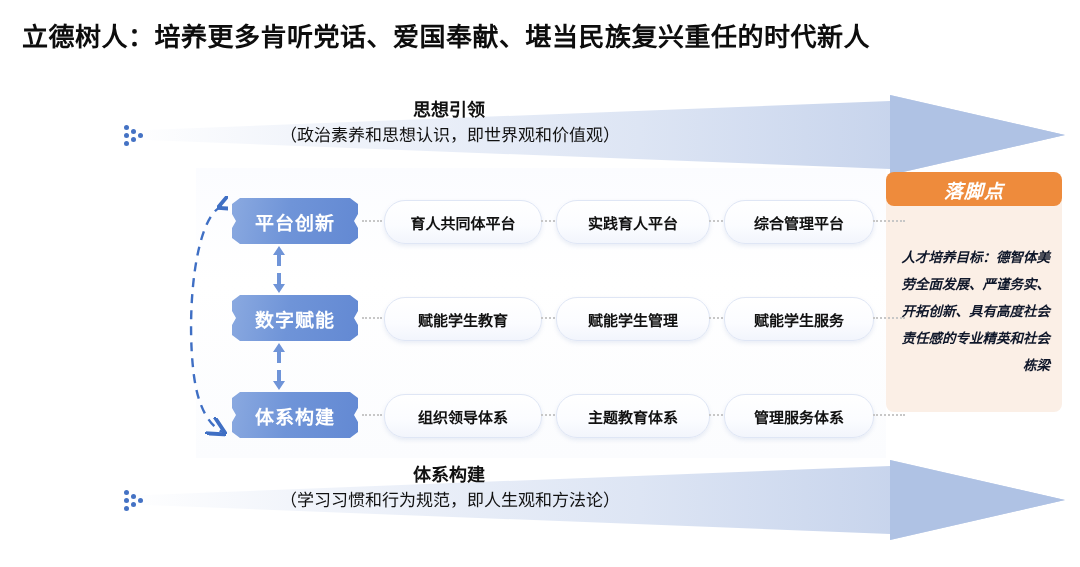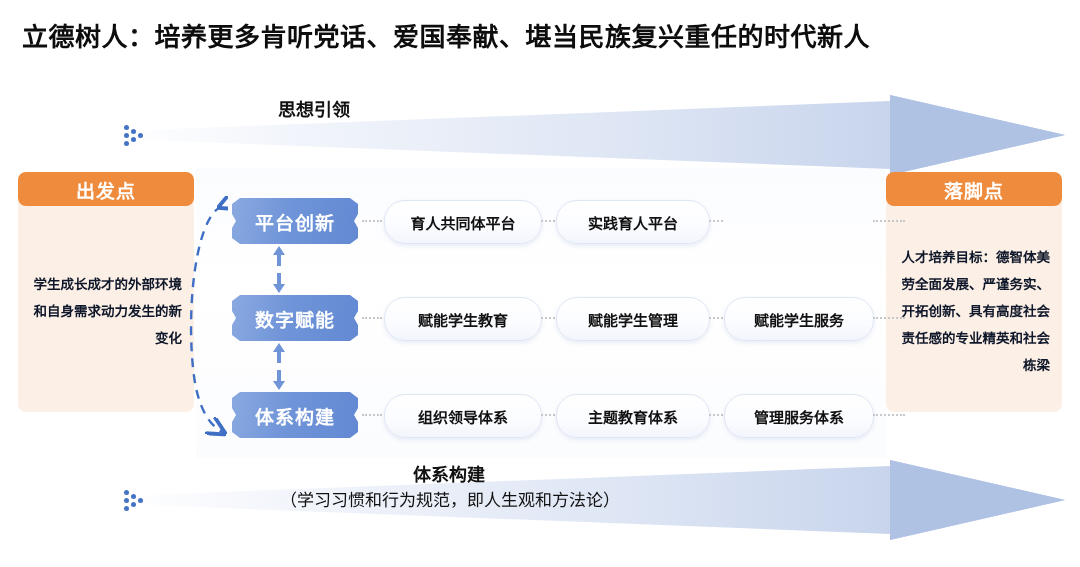--- a/index.html
+++ b/index.html
@@ -41,21 +41,21 @@
 
   
   .chev{position:absolute;width:26px;height:26px;}
   .chev.top{left:122px;top:122px;}
   .chev.bottom{left:122px;top:487px;}
   .chev i{position:absolute;display:block;width:5px;height:5px;border-radius:50%;background:#4472c4;}
 
   
   .panel{position:absolute;width:176px;}
   .panel.left{left:18px;top:172px;}
-  .panel.right{left:886px;top:172px;}
+  .panel.right{left:886px;top:172px;font-style:italic;}
   .panel-head{
     height:34px;border-radius:8px;
     background:#ee8b3c;
     color:#ffffff;font-size:19px;font-weight:bold;
     display:flex;align-items:center;justify-content:center;
     letter-spacing:1px;
     position:relative;z-index:3;
   }
   .panel-body{
     margin-top:-6px;
@@ -147,20 +147,21 @@
           <stop offset="0.55" stop-color="#dde5f4"></stop>
           <stop offset="1" stop-color="#b9c9e7"></stop>
         </linearGradient>
       </defs>
       <path d="M0,36 L770,6 L770,0 L945,40 L770,80 L770,74 L0,44 Z" fill="url(#gtop)"></path>
       <path d="M770,0 L945,40 L770,80 Z" fill="#afc2e4"></path>
     </svg>
   </div>
   <div class="arrow-label top">
     <span class="arrow-strong">思想引领</span>
+    <span class="arrow-rest">（政治素养和思想认识，即世界观和价值观）</span>
   </div>
   <div class="chev top">
     <i style="left:2px;top:3px;"></i>
       <i style="left:2px;top:11px;"></i>
       <i style="left:2px;top:19px;"></i>
     <i style="left:9px;top:7px;"></i>
       <i style="left:9px;top:15px;"></i>
     <i style="left:16px;top:11px;"></i>
   </div>
 
@@ -184,26 +185,20 @@
   </div>
   <div class="chev bottom">
     <i style="left:2px;top:3px;"></i>
       <i style="left:2px;top:11px;"></i>
       <i style="left:2px;top:19px;"></i>
     <i style="left:9px;top:7px;"></i>
       <i style="left:9px;top:15px;"></i>
     <i style="left:16px;top:11px;"></i>
   </div>
 
-  <div class="panel left">
-    <div class="panel-head">出发点</div>
-    <div class="panel-body">
-      <div class="panel-text">学生成长成才的外部环境和自身需求动力发生的新变化</div>
-    </div>
-  </div>
 
   <div class="panel right">
     <div class="panel-head">落脚点</div>
     <div class="panel-body">
       <div class="panel-text">人才培养目标：德智体美劳全面发展、严谨务实、开拓创新、具有高度社会责任感的专业精英和社会栋梁</div>
     </div>
   </div>
 
   <div class="loop">
     <svg viewBox="0 0 46 244" aria-hidden="true">
@@ -234,20 +229,21 @@
 
   <div class="rows">
 
     <div class="row r1">
       <div class="pill-blue">平台创新</div>
       <div class="dots d0"></div>
       <div class="card c1">育人共同体平台</div>
       <div class="dots d1"></div>
       <div class="card c2">实践育人平台</div>
       <div class="dots d2"></div>
+      <div class="card c3">综合管理平台</div>
       <div class="dots d3"></div>
     </div>
 
     <div class="row r3">
       <div class="pill-blue">体系构建</div>
       <div class="dots d0"></div>
       <div class="card c1">组织领导体系</div>
       <div class="dots d1"></div>
       <div class="card c2">主题教育体系</div>
       <div class="dots d2"></div>

